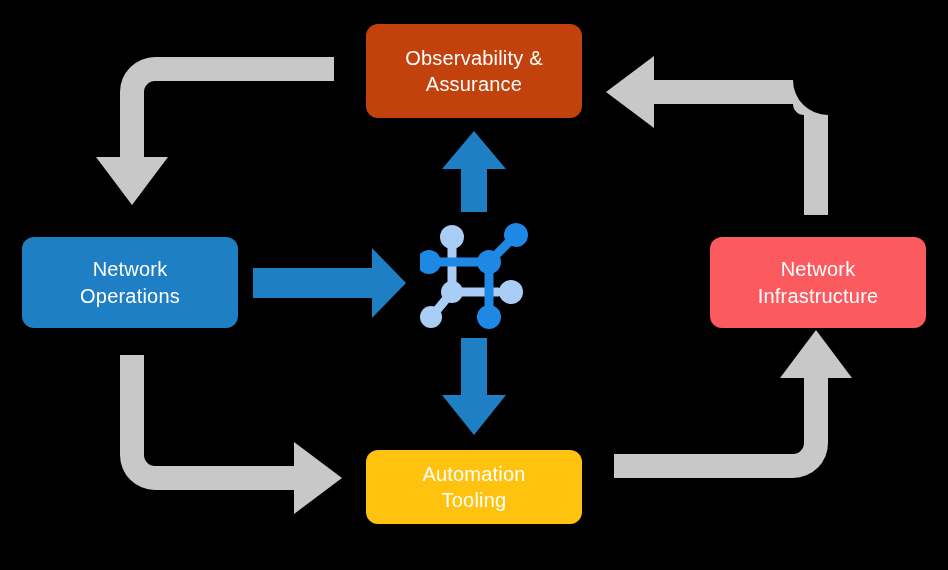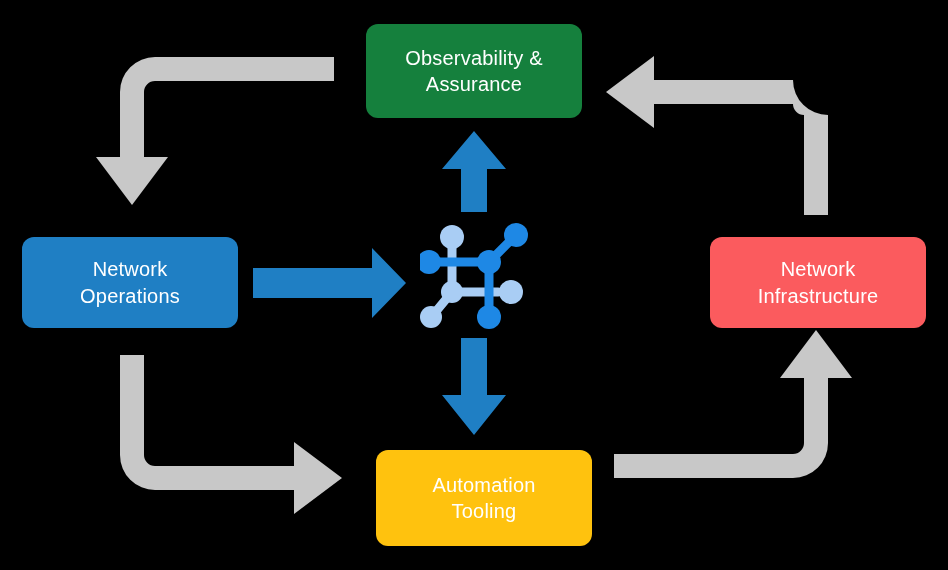--- a/index.html
+++ b/index.html
@@ -39,32 +39,32 @@
     box-sizing: border-box;
     padding: 6px 10px;
     z-index: 5;
   }
   .node-label {
     white-space: pre-line;
     display: block;
   }
   #box-observability {
     left: 366px; top: 24px; width: 216px; height: 94px;
-    background: #15803d;
+    background: #c2410c;
   }
   #box-network-operations {
     left: 22px; top: 237px; width: 216px; height: 91px;
     background: #1f7fc4;
   }
   #box-network-infrastructure {
     left: 710px; top: 237px; width: 216px; height: 91px;
     background: #fb5b5e;
   }
   #box-automation-tooling {
-    left: 376px; top: 450px; width: 216px; height: 96px;
+    left: 366px; top: 450px; width: 216px; height: 74px;
     background: #ffc20e;
   }
   #center-icon {
     position: absolute;
     left: 420px; top: 218px;
     width: 112px; height: 114px;
     z-index: 6;
   }
 </style>
 </head>

